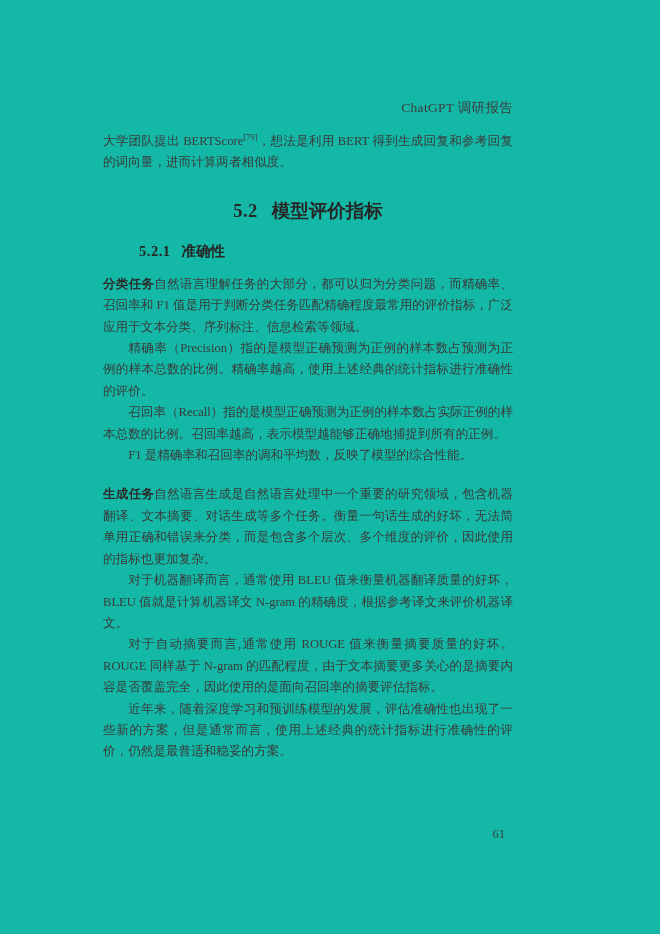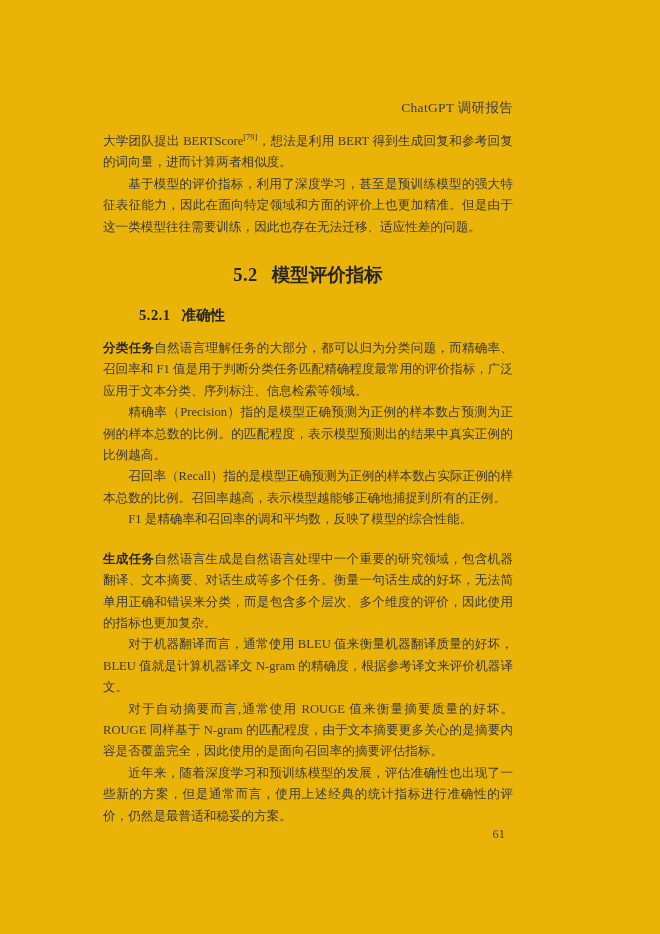--- a/index.html
+++ b/index.html
@@ -4,21 +4,21 @@
 <style>
   html, body {
     margin: 0;
     padding: 0;
     background: #ffffff;
   }
   .page {
     position: relative;
     width: 660px;
     height: 934px;
-    background: #eab308;
+    background: #14b8a6;
     overflow: hidden;
     font-family: "Liberation Serif", "DejaVu Serif", serif;
     color: #3a3a3a;
   }
   .running-head {
     position: absolute;
     top: 99px;
     left: 103px;
     width: 410px;
     text-align: right;
@@ -86,29 +86,28 @@
 <body>
 
 <div class="page">
 
   <div class="running-head">ChatGPT 调研报告</div>
 
   <div class="body-col">
 
     <p><span>大学团队提出 BERTScore</span><span class="ref-sup">[79]</span><span>，想法是利用 BERT 得到生成回复和参考回复的词向量，进而计算两者相似度。</span></p>
 
-    <p class="indent">基于模型的评价指标，利用了深度学习，甚至是预训练模型的强大特征表征能力，因此在面向特定领域和方面的评价上也更加精准。但是由于这一类模型往往需要训练，因此也存在无法迁移、适应性差的问题。</p>
 
     <h1 class="sec"><span class="sec-num">5.2</span><span>模型评价指标</span></h1>
 
     <h2 class="subsec"><span class="subsec-num">5.2.1</span><span>准确性</span></h2>
 
     <p class="first-after-h"><span class="term">分类任务</span><span>自然语言理解任务的大部分，都可以归为分类问题，而精确率、召回率和 F1 值是用于判断分类任务匹配精确程度最常用的评价指标，广泛应用于文本分类、序列标注、信息检索等领域。</span></p>
 
-    <p class="indent">精确率（Precision）指的是模型正确预测为正例的样本数占预测为正例的样本总数的比例。的匹配程度，表示模型预测出的结果中真实正例的比例越高。</p>
+    <p class="indent">精确率（Precision）指的是模型正确预测为正例的样本数占预测为正例的样本总数的比例。精确率越高，使用上述经典的统计指标进行准确性的评价。</p>
 
     <p class="indent">召回率（Recall）指的是模型正确预测为正例的样本数占实际正例的样本总数的比例。召回率越高，表示模型越能够正确地捕捉到所有的正例。</p>
 
     <p class="indent">F1 是精确率和召回率的调和平均数，反映了模型的综合性能。</p>
 
     <p class="term-para"><span class="term">生成任务</span><span>自然语言生成是自然语言处理中一个重要的研究领域，包含机器翻译、文本摘要、对话生成等多个任务。衡量一句话生成的好坏，无法简单用正确和错误来分类，而是包含多个层次、多个维度的评价，因此使用的指标也更加复杂。</span></p>
 
     <p class="indent">对于机器翻译而言，通常使用 BLEU 值来衡量机器翻译质量的好坏，BLEU 值就是计算机器译文 N-gram 的精确度，根据参考译文来评价机器译文。</p>
 
     <p class="indent">对于自动摘要而言,通常使用 ROUGE 值来衡量摘要质量的好坏。ROUGE 同样基于 N-gram 的匹配程度，由于文本摘要更多关心的是摘要内容是否覆盖完全，因此使用的是面向召回率的摘要评估指标。</p>

